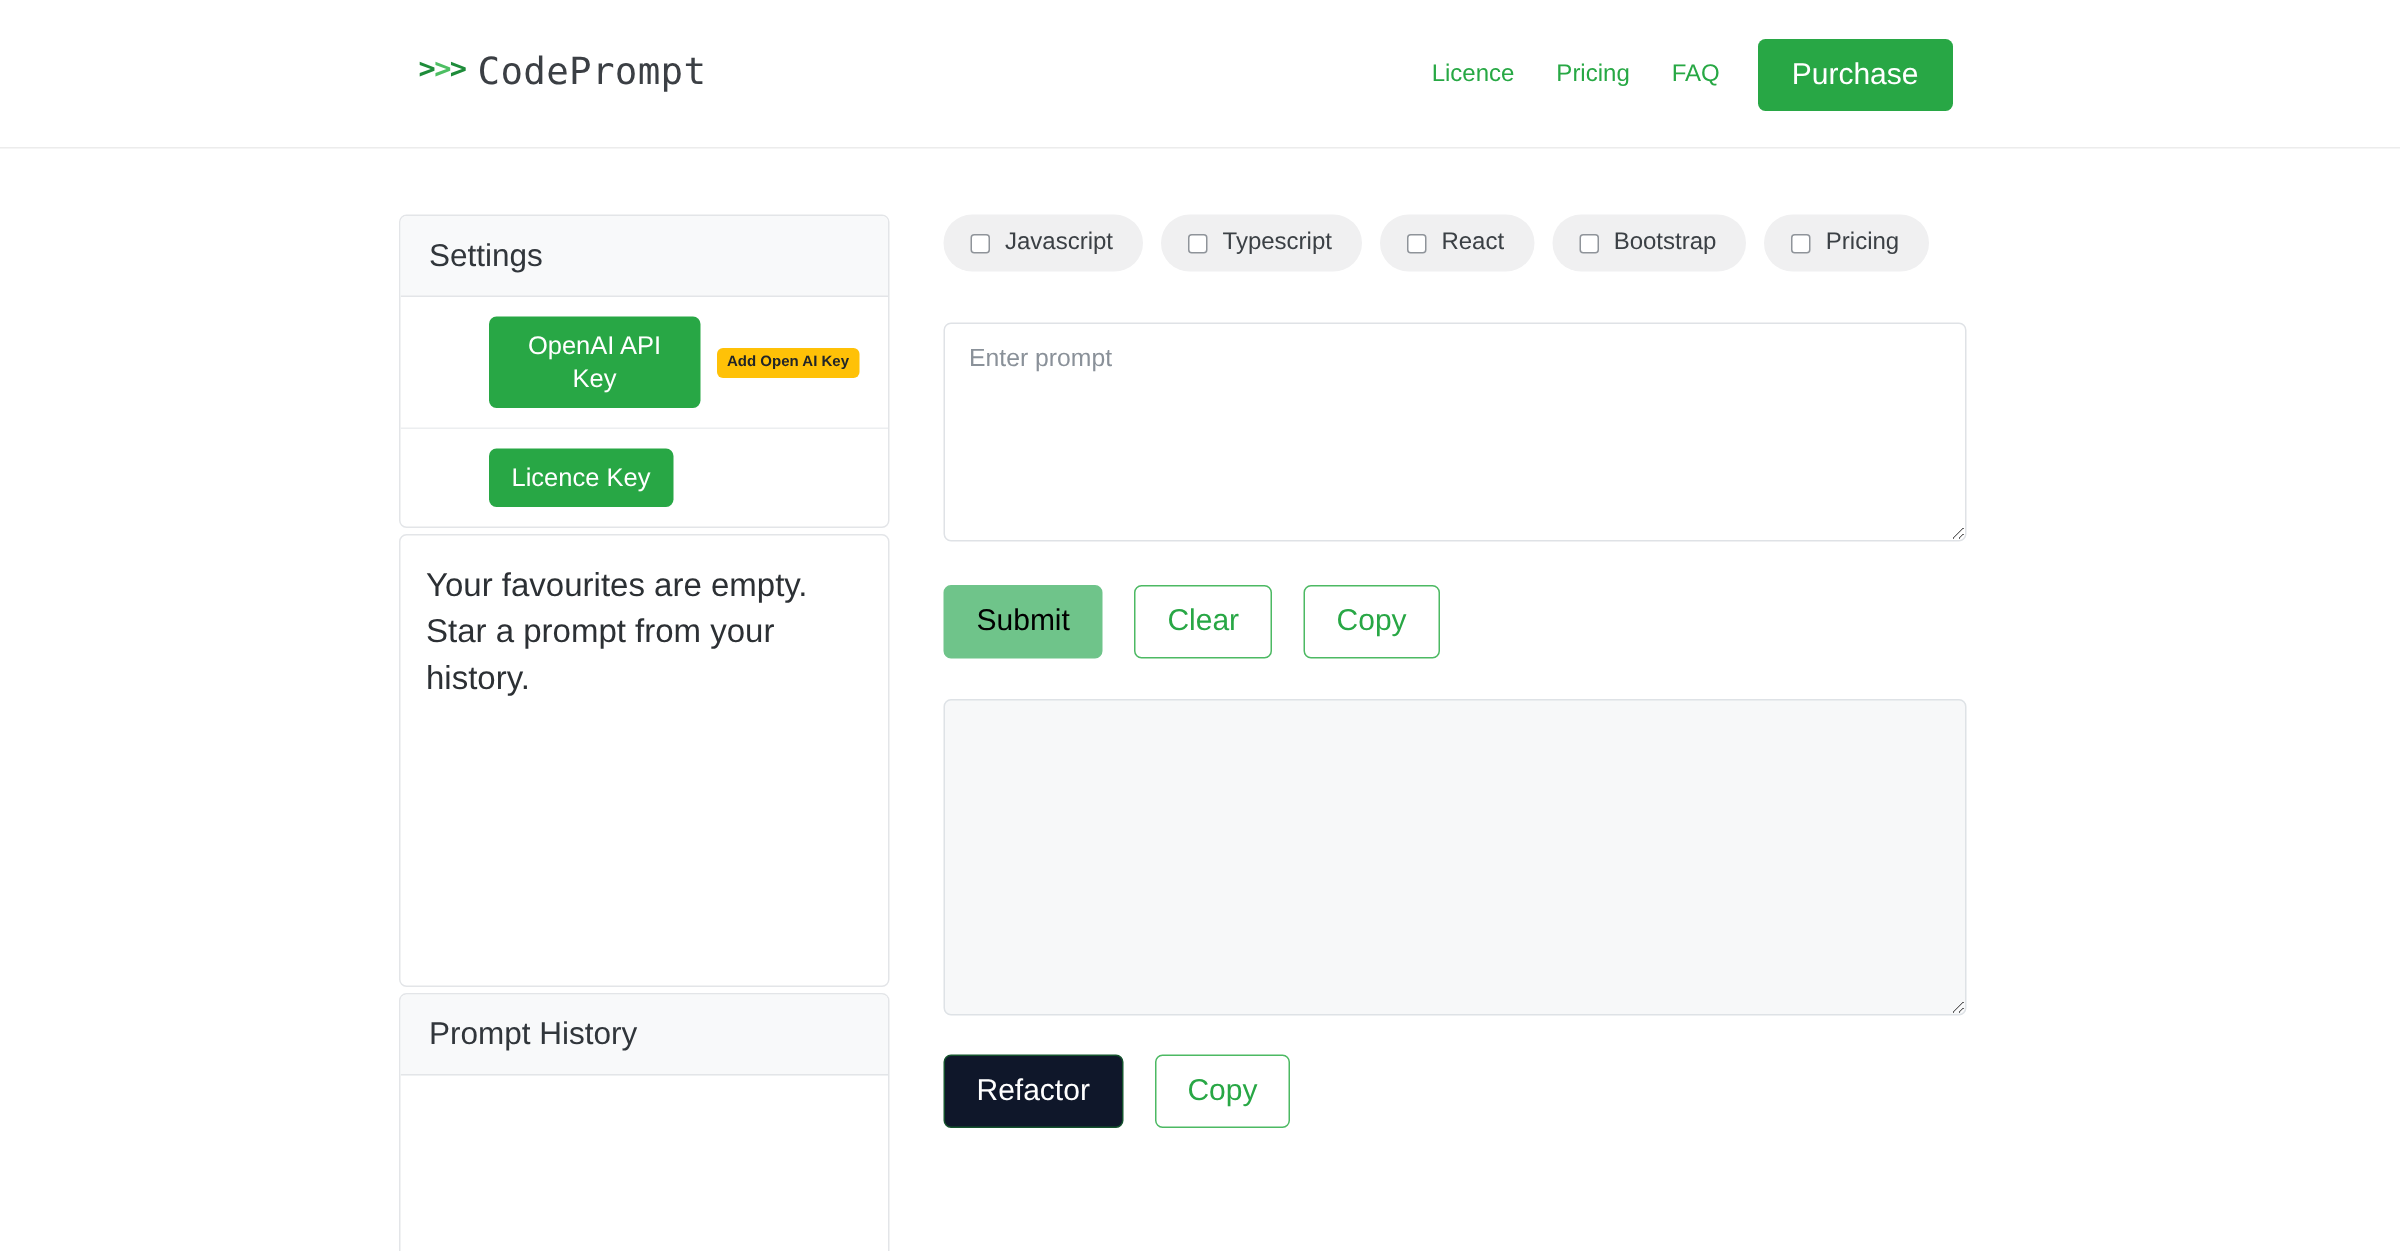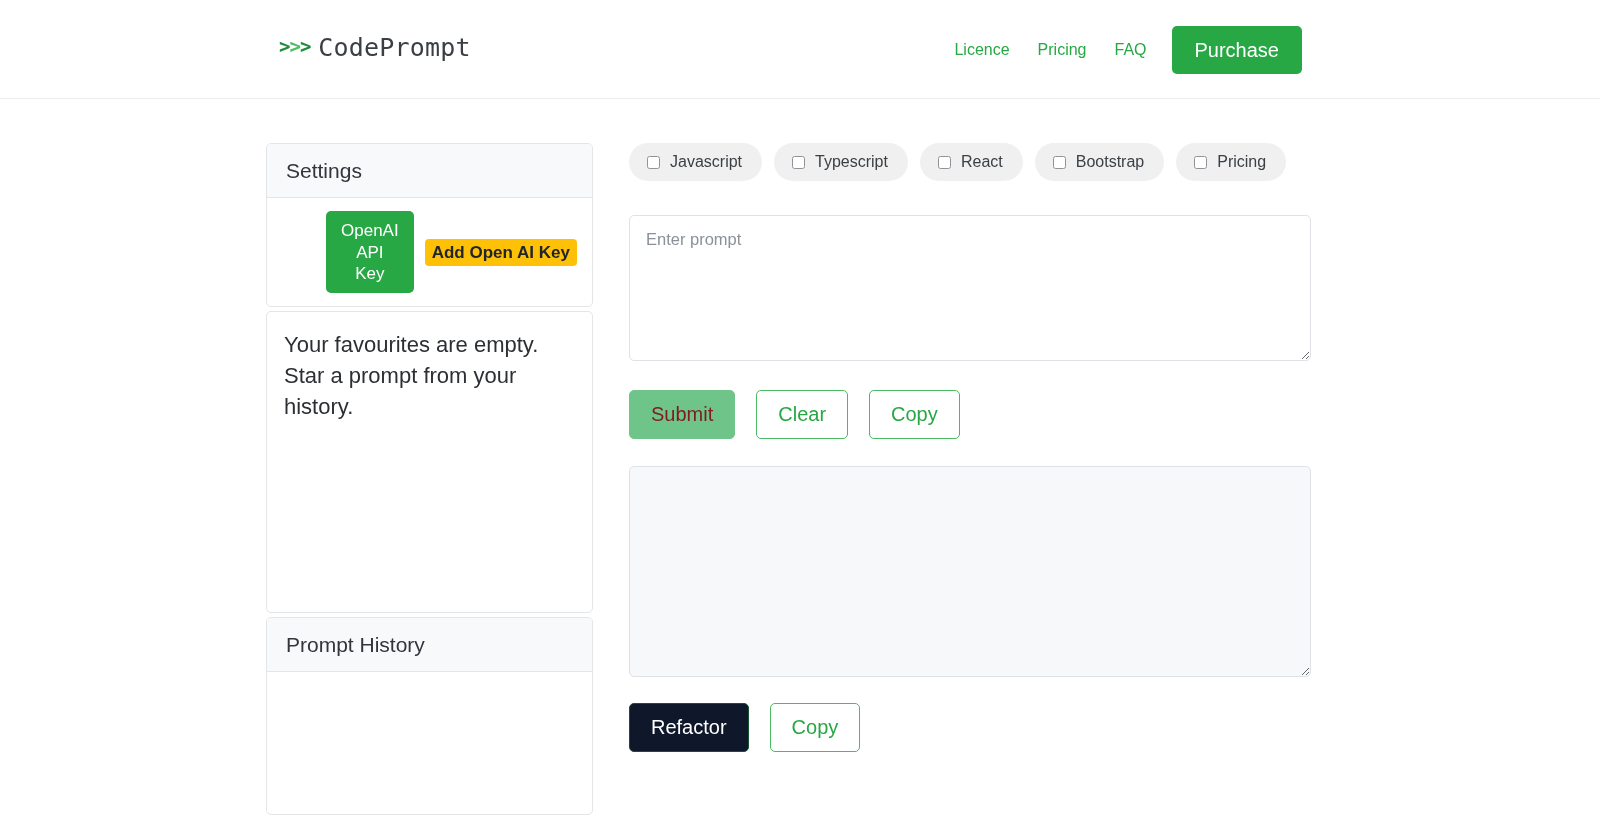--- a/index.html
+++ b/index.html
@@ -113,21 +113,21 @@
     padding: 9px 15px;
     font-size: 17px;
     cursor: pointer;
     font-family: "Liberation Sans", sans-serif;
     line-height: 1.25;
     margin-left: 40px;
   }
   .badge-warn {
     background: #ffc107;
     color: #212529;
-    font-size: 17px;
+    font-size: 10px;
     font-weight: bold;
     border-radius: 4px;
     padding: 5px 7px;
     line-height: 1;
     white-space: nowrap;
   }
   .card-body {
     padding: 17px 17px 19px 17px;
     font-size: 22px;
     color: #2c3034;
@@ -194,21 +194,21 @@
   .btn-lg {
     font-size: 20px;
     border-radius: 5px;
     padding: 11px 21px;
     cursor: pointer;
     font-family: "Liberation Sans", sans-serif;
     line-height: 1.25;
   }
   .btn-submit {
     background: #6fc48a;
-    color: #7f1d1d;
+    color: #000000;
     border: 1px solid #6fc48a;
   }
   .btn-outline {
     background: #ffffff;
     color: #28a745;
     border: 1px solid #4cb963;
   }
   .btn-solid {
     background: #0f172a;
     color: #ffffff;
@@ -235,20 +235,23 @@
 <div class="page">
 
   <div class="sidebar">
 
     <div class="card">
       <div class="card-header">Settings</div>
       <div class="list-row">
         <button class="btn-green">OpenAI API Key</button>
         <span class="badge-warn">Add Open AI Key</span>
       </div>
+      <div class="list-row">
+        <button class="btn-green">Licence Key</button>
+      </div>
     </div>
 
     <div class="card fav-card">
       <div class="card-body">Your favourites are empty. Star a prompt from your history.</div>
     </div>
 
     <div class="card history-card">
       <div class="card-header">Prompt History</div>
       <div class="card-body"></div>
     </div>

